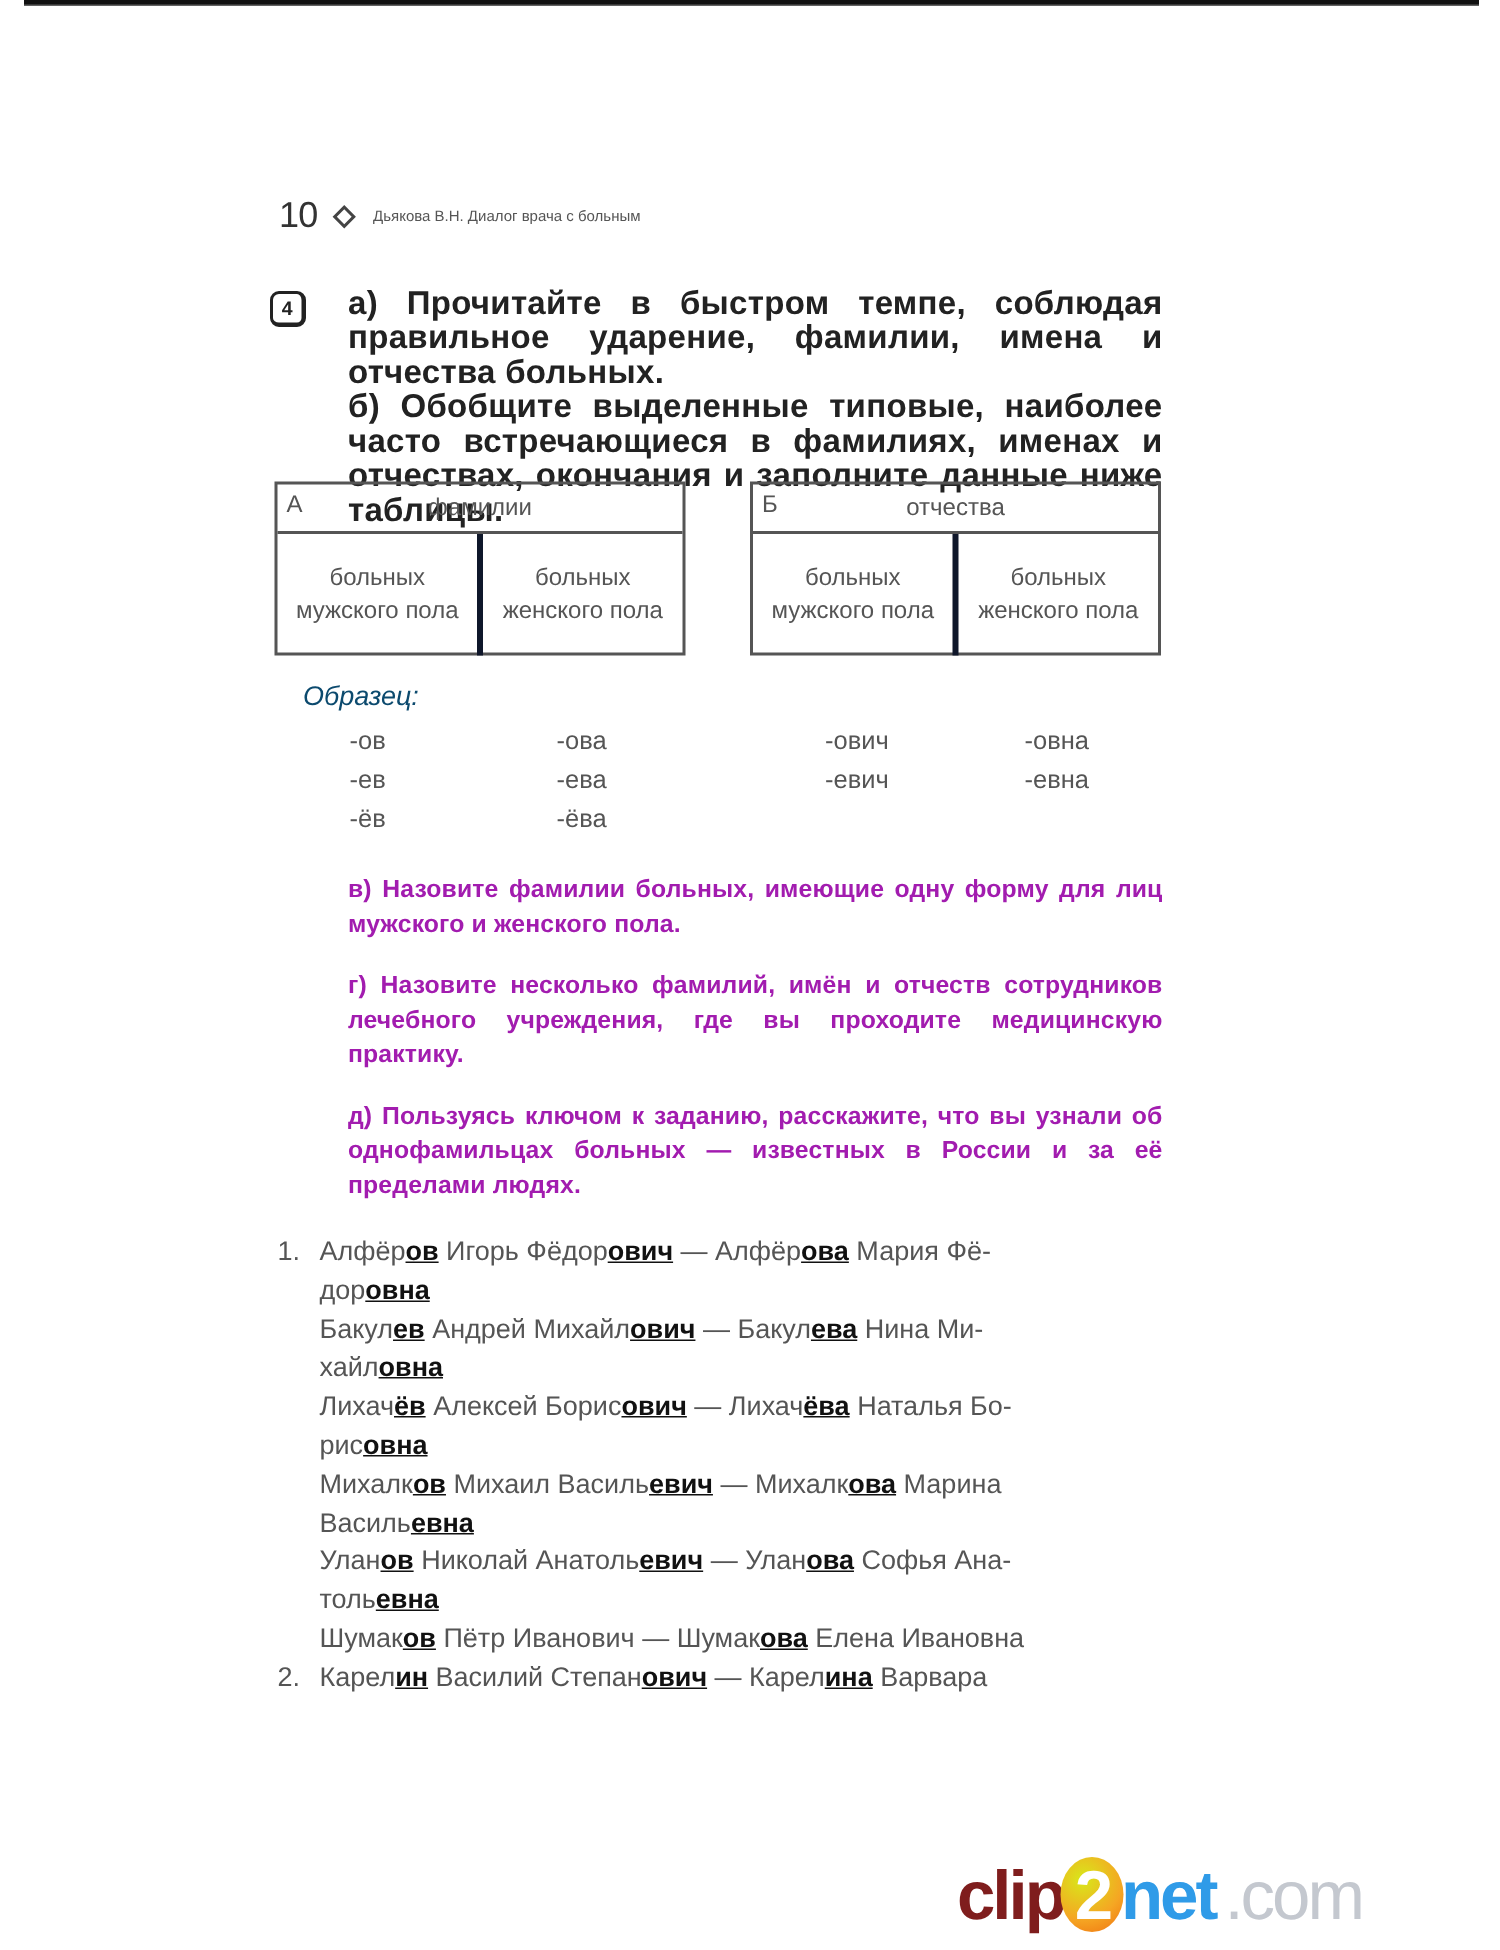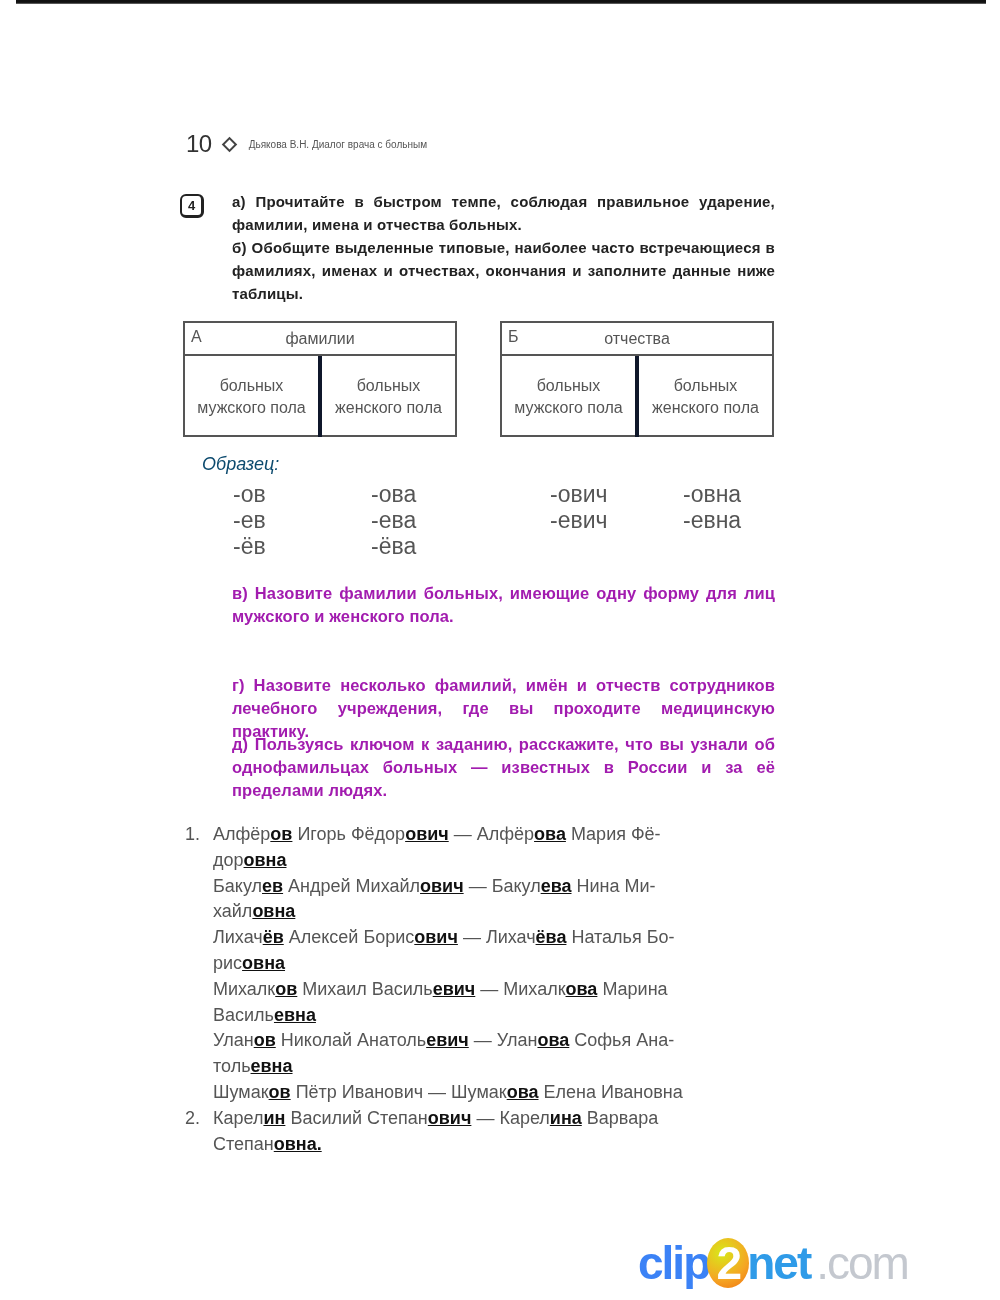--- a/index.html
+++ b/index.html
@@ -27,21 +27,21 @@
     position:absolute; left:180px; top:190px; width:595px;
   }
   .task-badge {
     position:absolute; left:0; top:4px; width:24px; height:24px;
     border:2px solid #222; border-right-width:3px; border-bottom-width:3px;
     border-radius:6px; box-sizing:border-box;
     display:flex; align-items:center; justify-content:center;
     font-weight:bold; font-size:13px; color:#222;
   }
   .task-text {
-    margin-left:52px; font-weight:bold; font-size:15px; line-height:23px;
+    margin-left:52px; font-weight:bold; font-size:22px; line-height:23px;
     color:#222; text-align:justify; letter-spacing:0.2px;
   }
   .task-text p { margin:0; }
 
   .tbl {
     position:absolute; top:321px; width:274px; height:116px;
     border:2px solid #555; box-sizing:border-box; color:#555; font-size:16px;
   }
   .tbl-a { left:183px; }
   .tbl-b { left:500px; }
@@ -53,21 +53,21 @@
   .tbl-body { display:flex; height:81px; }
   .tbl-cell {
     flex:1; display:flex; align-items:center; justify-content:center;
     text-align:center; line-height:22px;
   }
   .tbl-cell + .tbl-cell { border-left:4px solid #0f172a; }
 
   .sample-label {
     position:absolute; left:202px; top:454px; font-style:italic; font-size:18px; color:#0c4a6e;
   }
-  .sample-col { position:absolute; top:481px; font-size:23px; color:#555; line-height:26px; }
+  .sample-col { position:absolute; top:481px; font-size:17px; color:#555; line-height:26px; }
   .sample-col div { white-space:nowrap; }
 
   .subq {
     position:absolute; left:232px; width:543px; font-weight:bold; font-size:16.5px;
     line-height:23px; color:#a21caf; text-align:justify; letter-spacing:0.1px;
   }
 
   .answers {
     position:absolute; left:185px; top:822px; width:590px;
     font-size:18px; line-height:25.8px; color:#555;
@@ -75,21 +75,21 @@
   .ans-group { display:flex; }
   .ans-num { width:28px; flex:none; }
   .ans-lines { flex:1; }
   .ans-line { text-align:justify; }
   .ans-line b { color:#111;text-decoration:underline; }
 
   .watermark {
     position:absolute; left:638px; top:1236px; font-size:46px; font-weight:bold;
     letter-spacing:-2px; display:flex; align-items:center;
   }
-  .wm-clip { color:#3b82f6; }
+  .wm-clip { color:#7f1d1d; }
   .wm-two {
     display:inline-flex; width:42px; height:50px; border-radius:50%;
     background:radial-gradient(circle at 35% 30%, #d8e81a, #f5a623 60%, #f07010);
     color:#fff; align-items:center; justify-content:center; margin:0 -2px;
   }
   .wm-net { color:#2f9be8; }
   .wm-com { color:#c4c8cf; font-weight:normal; margin-left:6px; }
 </style>
 </head>
 <body>
@@ -146,21 +146,21 @@
 <div class="sample-col" style="left:550px;">
   <div>-ович</div>
   <div>-евич</div>
 </div>
 <div class="sample-col" style="left:683px;">
   <div>-овна</div>
   <div>-евна</div>
 </div>
 
 <div class="subq" style="top:582px;">в) Назовите фамилии больных, имеющие одну форму для лиц мужского и женского пола.</div>
-<div class="subq" style="top:674px;">г) Назовите несколько фамилий, имён и отчеств сотрудников лечебного учреждения, где вы проходите медицинскую практику.</div>
+<div class="subq" style="top:646px;">г) Назовите несколько фамилий, имён и отчеств сотрудников лечебного учреждения, где вы проходите медицинскую практику.</div>
 <div class="subq" style="top:733px;">д) Пользуясь ключом к заданию, расскажите, что вы узнали об однофамильцах больных — известных в России и за её пределами людях.</div>
 
 <div class="answers" id="answers">
     <div class="ans-group">
       <div class="ans-num">1.</div>
       <div class="ans-lines">
         <div class="ans-line"><span>Алфёр</span><b>ов</b><span> Игорь Фёдор</span><b>ович</b><span> — Алфёр</span><b>ова</b><span> Мария Фё-</span></div>
         <div class="ans-line"><span>дор</span><b>овна</b></div>
         <div class="ans-line"><span>Бакул</span><b>ев</b><span> Андрей Михайл</span><b>ович</b><span> — Бакул</span><b>ева</b><span> Нина Ми-</span></div>
         <div class="ans-line"><span>хайл</span><b>овна</b></div>
@@ -170,21 +170,20 @@
         <div class="ans-line"><span>Василь</span><b>евна</b></div>
         <div class="ans-line"><span>Улан</span><b>ов</b><span> Николай Анатоль</span><b>евич</b><span> — Улан</span><b>ова</b><span> Софья Ана-</span></div>
         <div class="ans-line"><span>толь</span><b>евна</b></div>
         <div class="ans-line"><span>Шумак</span><b>ов</b><span> Пётр Иванович — Шумак</span><b>ова</b><span> Елена Ивановна</span></div>
       </div>
     </div>
     <div class="ans-group">
       <div class="ans-num">2.</div>
       <div class="ans-lines">
         <div class="ans-line"><span>Карел</span><b>ин</b><span> Василий Степан</span><b>ович</b><span> — Карел</span><b>ина</b><span> Варвара</span></div>
-        <div class="ans-line"><span>Степан</span><b>овна.</b></div>
       </div>
     </div>
   </div>
 
 <div class="watermark">
   <span class="wm-clip">clip</span>
   <span class="wm-two">2</span>
   <span class="wm-net">net</span>
   <span class="wm-com">.com</span>
 </div>

